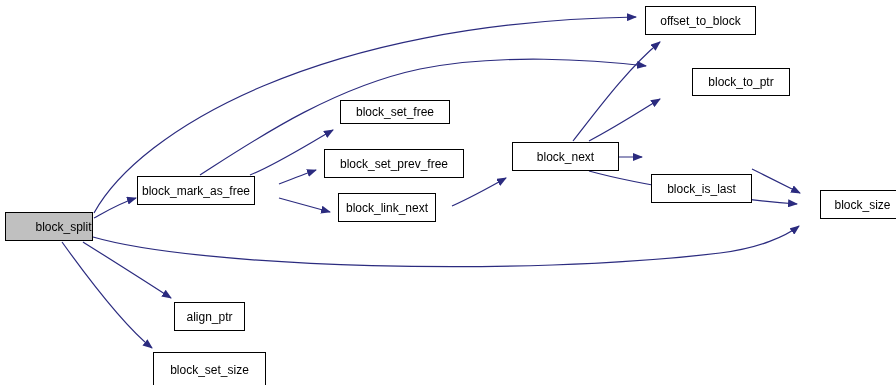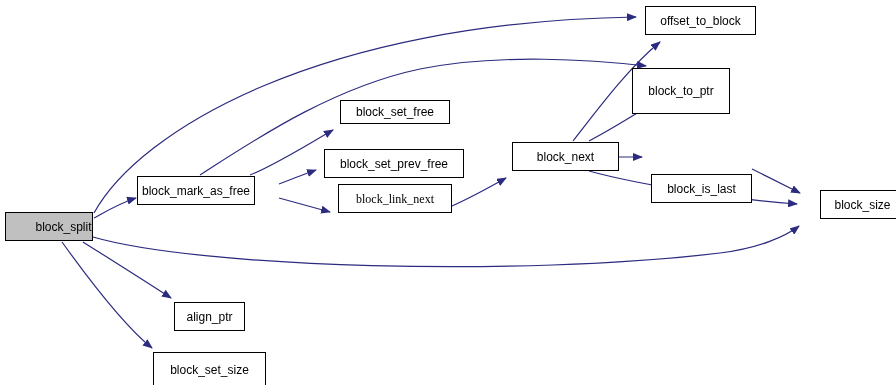--- a/index.html
+++ b/index.html
@@ -91,33 +91,33 @@
       </div>
       <div class="gnode" style="left: 153px; top: 352px; width: 113px; height: 36px;">
         <span class="nlabel">block_set_size</span>
       </div>
       <div class="gnode" style="left: 340px; top: 100px; width: 110px; height: 24px;">
         <span class="nlabel">block_set_free</span>
       </div>
       <div class="gnode" style="left: 324px; top: 149px; width: 140px; height: 29px;">
         <span class="nlabel">block_set_prev_free</span>
       </div>
-      <div class="gnode" style="left: 338px; top: 184px; width: 114px; height: 29px; font-family: Liberation Serif, serif;">
+      <div class="gnode" style="left: 338px; top: 193px; width: 98px; height: 29px;">
         <span class="nlabel">block_link_next</span>
       </div>
       <div class="gnode" style="left: 512px; top: 142px; width: 107px; height: 29px;">
         <span class="nlabel">block_next</span>
       </div>
       <div class="gnode" style="left: 651px; top: 142px; width: 101px; height: 29px; margin-top: 32px;">
         <span class="nlabel">block_is_last</span>
       </div>
       <div class="gnode" style="left: 645px; top: 6px; width: 111px; height: 29px;">
         <span class="nlabel">offset_to_block</span>
       </div>
-      <div class="gnode" style="left: 632px; top: 68px; width: 98px; height: 46px;">
+      <div class="gnode" style="left: 692px; top: 68px; width: 98px; height: 28px;">
         <span class="nlabel">block_to_ptr</span>
       </div>
       <div class="gnode" style="left: 784px; top: 190px; width: 85px; height: 29px; margin-left: 36px;">
         <span class="nlabel">block_size</span>
       </div>
     </div>
 
 </div>
 
 </body></html>

